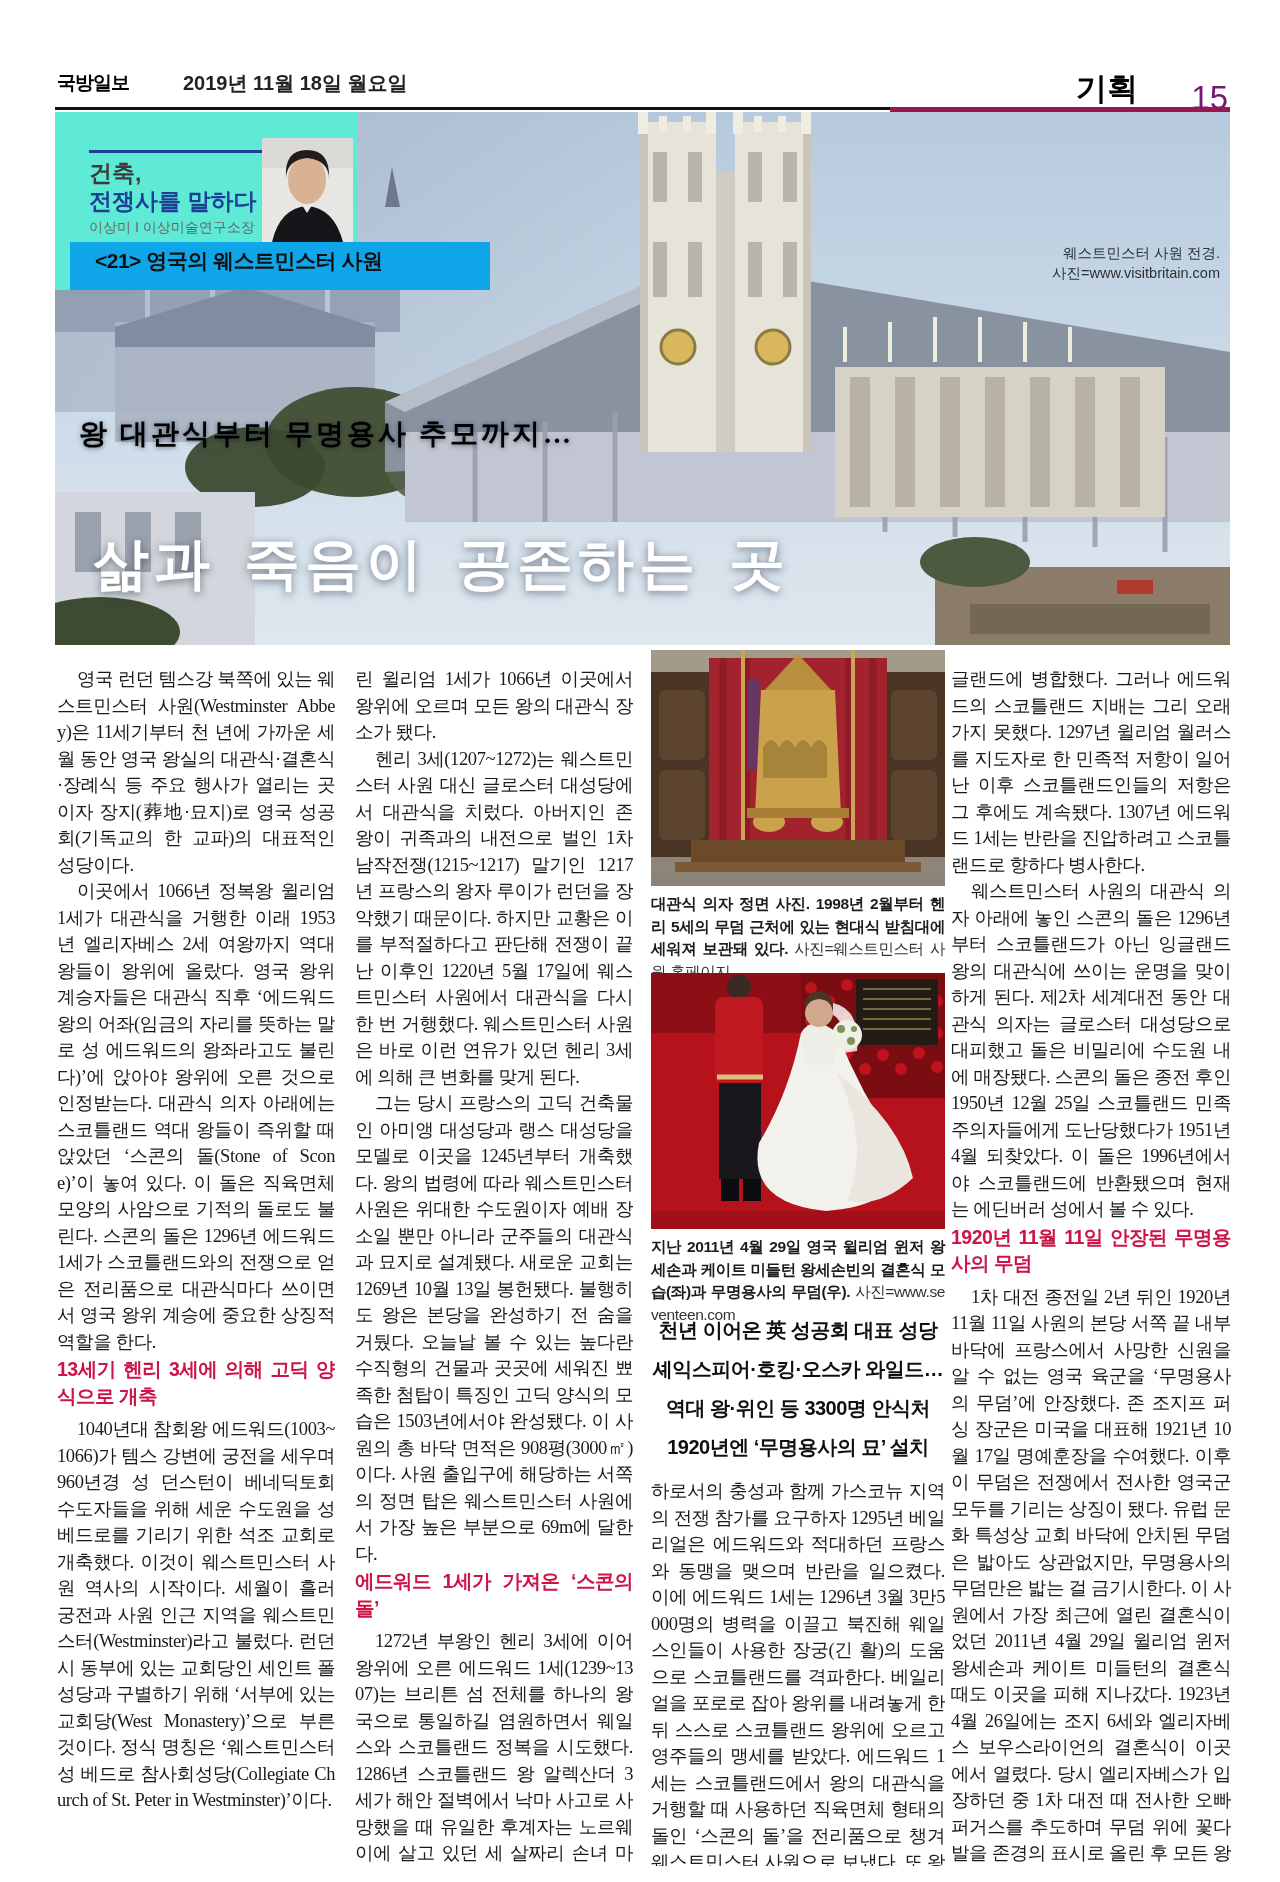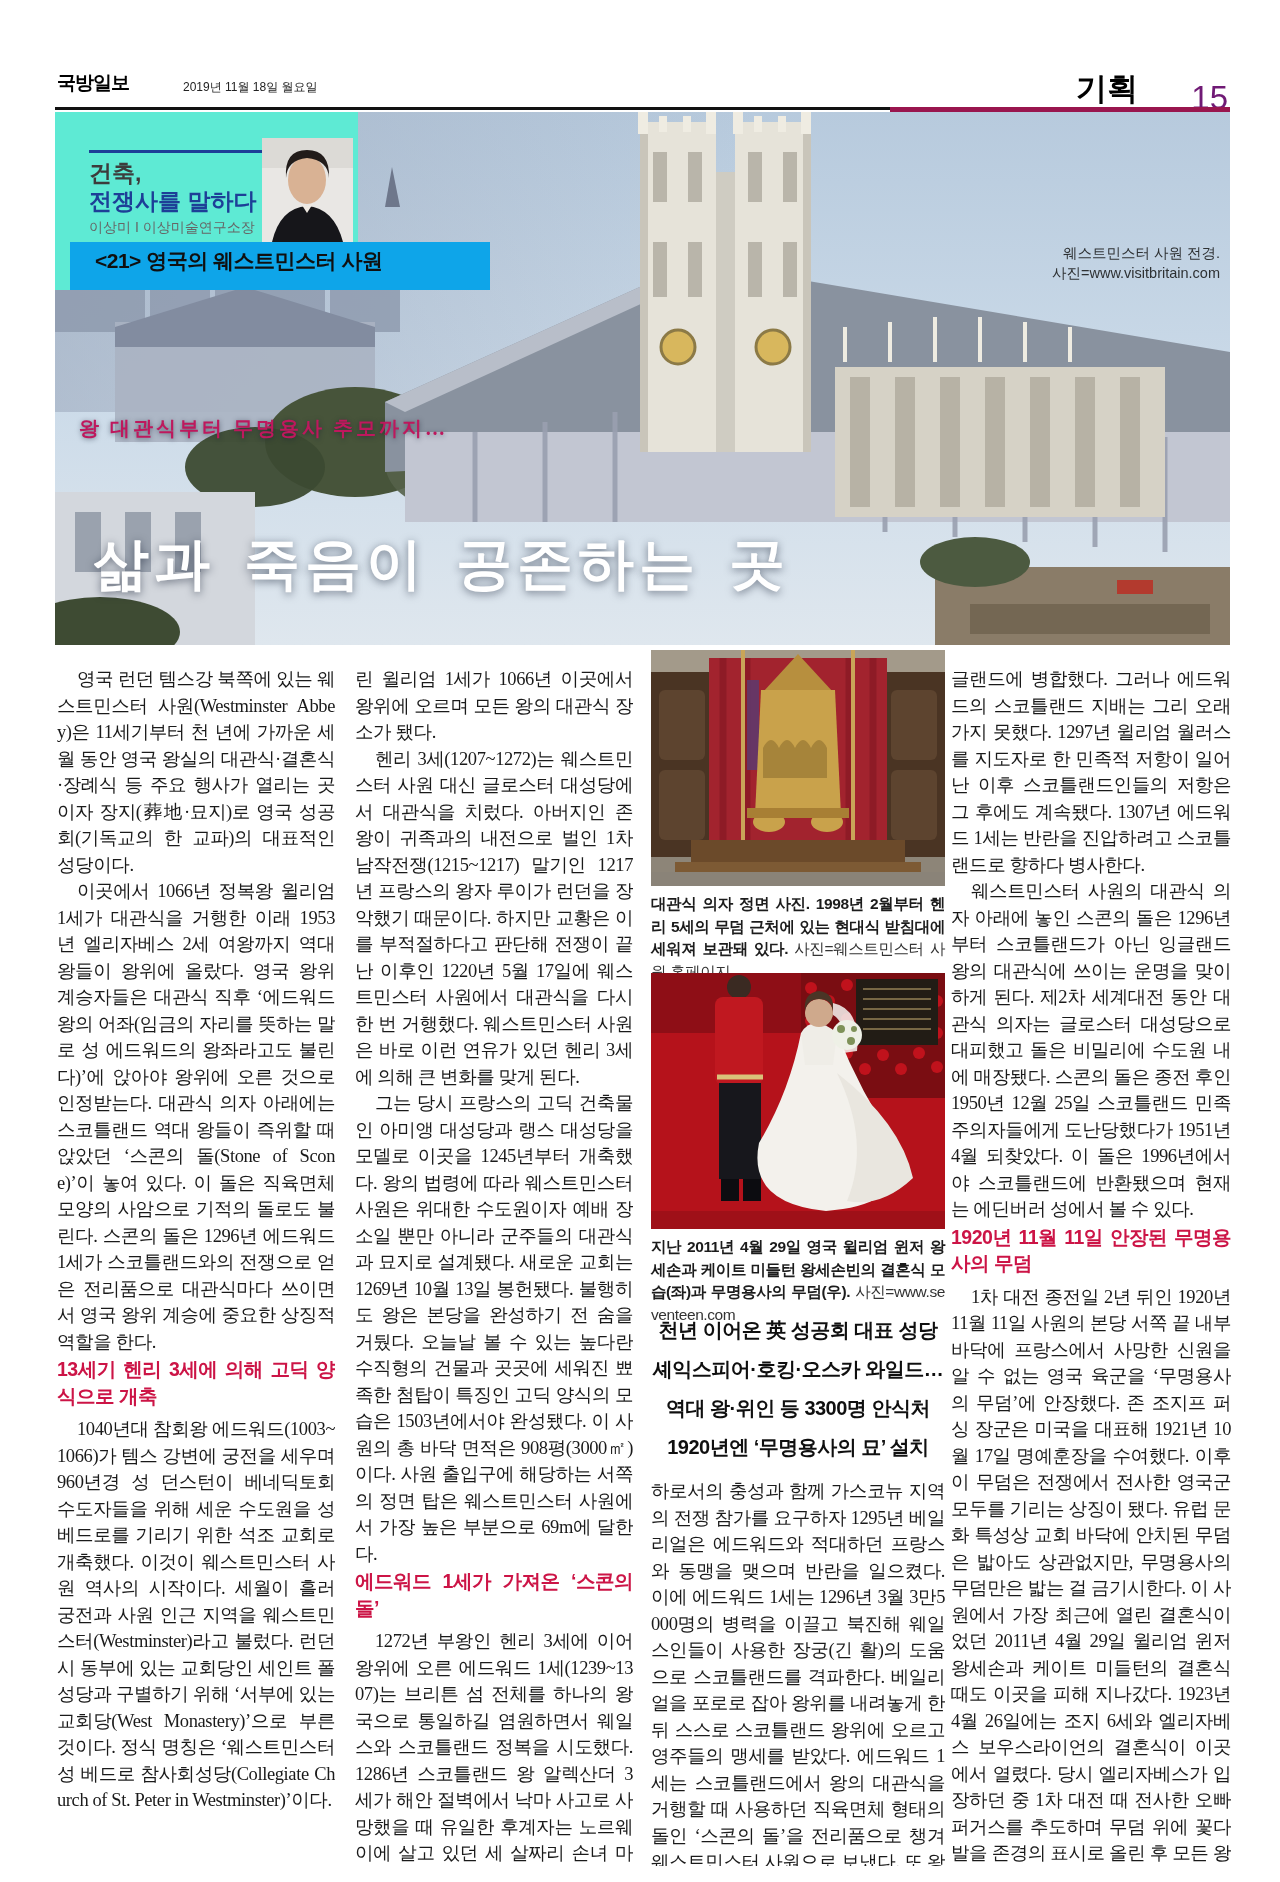--- a/index.html
+++ b/index.html
@@ -1,32 +1,32 @@
 <!DOCTYPE html>
 <html lang="ko"><head>
 <meta charset="utf-8">
 <style>
   html,body{margin:0;padding:0;background:#e9e9e9;}
   .page{position:relative;width:1280px;height:1882px;background:#fff;margin:0 auto;overflow:hidden;
         font-family:"Liberation Serif","DejaVu Serif",serif;color:#1a1a1a;}
   
   .masthead{position:absolute;left:55px;top:68px;width:1175px;height:38px;}
   .paper-name{position:absolute;left:2px;top:2px;font-family:"Liberation Sans",sans-serif;font-weight:bold;font-size:19px;letter-spacing:-1px;color:#000;}
-  .paper-date{position:absolute;left:128px;top:11px;font-family:"Liberation Sans",sans-serif;font-size:12px;color:#222;}
+  .paper-date{position:absolute;left:128px;top:2px;font-family:"Liberation Sans",sans-serif;font-size:20px;color:#222;font-weight:bold;}
   .section-name{position:absolute;right:92px;top:0;font-family:"Liberation Sans",sans-serif;font-weight:bold;font-size:31px;color:#000;}
   .page-no{position:absolute;right:2px;top:11px;font-family:"Liberation Sans",sans-serif;font-weight:500;font-size:33px;color:#701a75;}
   .rule-black{position:absolute;left:55px;top:107px;width:1175px;height:3px;background:#111;}
   .rule-magenta{position:absolute;left:890px;top:107px;width:340px;height:9px;background:#99164e;}
   
   .hero{position:absolute;left:55px;top:112px;width:1175px;height:533px;overflow:hidden;background:#c6d6e4;}
   .hero svg{display:block;}
   .hero-caption{position:absolute;right:10px;top:131px;text-align:right;font-family:"Liberation Sans",sans-serif;
                 font-size:14.5px;line-height:20px;color:#2e3133;}
   .kicker{position:absolute;left:24px;top:303px;font-family:"Liberation Serif",serif;font-weight:bold;
-          font-size:20px;letter-spacing:3px;color:#be185d;text-shadow:0 1px 5px rgba(20,30,50,.55);}
+          font-size:28px;letter-spacing:3px;color:#000000;text-shadow:0 1px 5px rgba(20,30,50,.55);}
   .headline{position:absolute;left:38px;top:415px;font-family:"Liberation Serif",serif;font-weight:bold;
           font-size:56px;letter-spacing:5px;word-spacing:10px;color:#fff;text-shadow:0 2px 8px rgba(20,30,50,.55);}
   
   .series-box{position:absolute;left:55px;top:112px;width:303px;height:178px;background:#5eead4;}
   .series-strip{position:absolute;left:70px;top:242px;width:420px;height:48px;background:#0ea5e9;}
   .series-rule{position:absolute;left:34px;top:38px;width:246px;height:3px;background:#1d3f97;}
   .series-l1{position:absolute;left:34px;top:46px;font-family:"Liberation Sans",sans-serif;font-weight:bold;font-size:23px;color:#3c3c3c;}
   .series-l2{position:absolute;left:34px;top:74px;font-family:"Liberation Sans",sans-serif;font-weight:bold;font-size:23px;color:#1d3f97;}
   .series-author{position:absolute;left:34px;top:107px;font-family:"Liberation Sans",sans-serif;font-size:14px;color:#666;}
   .portrait{position:absolute;left:207px;top:26px;width:91px;height:104px;}

